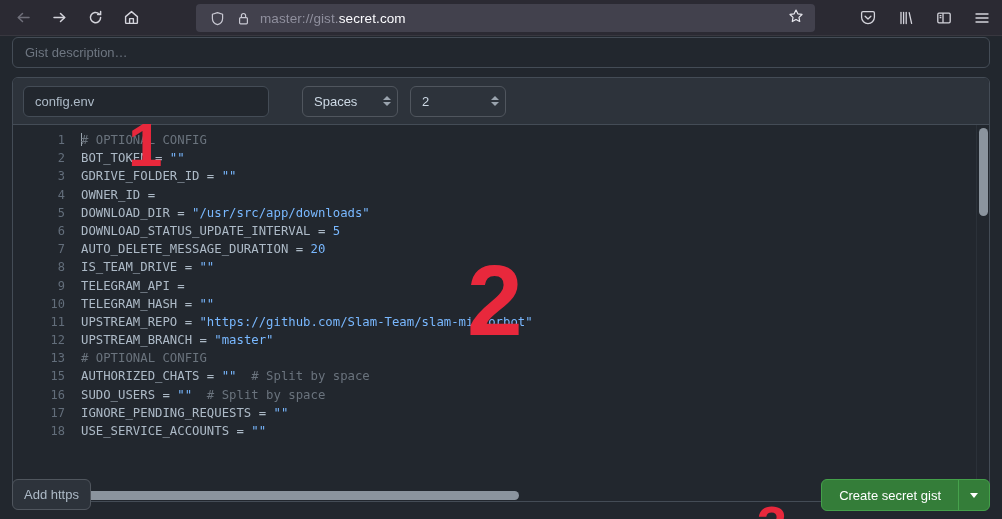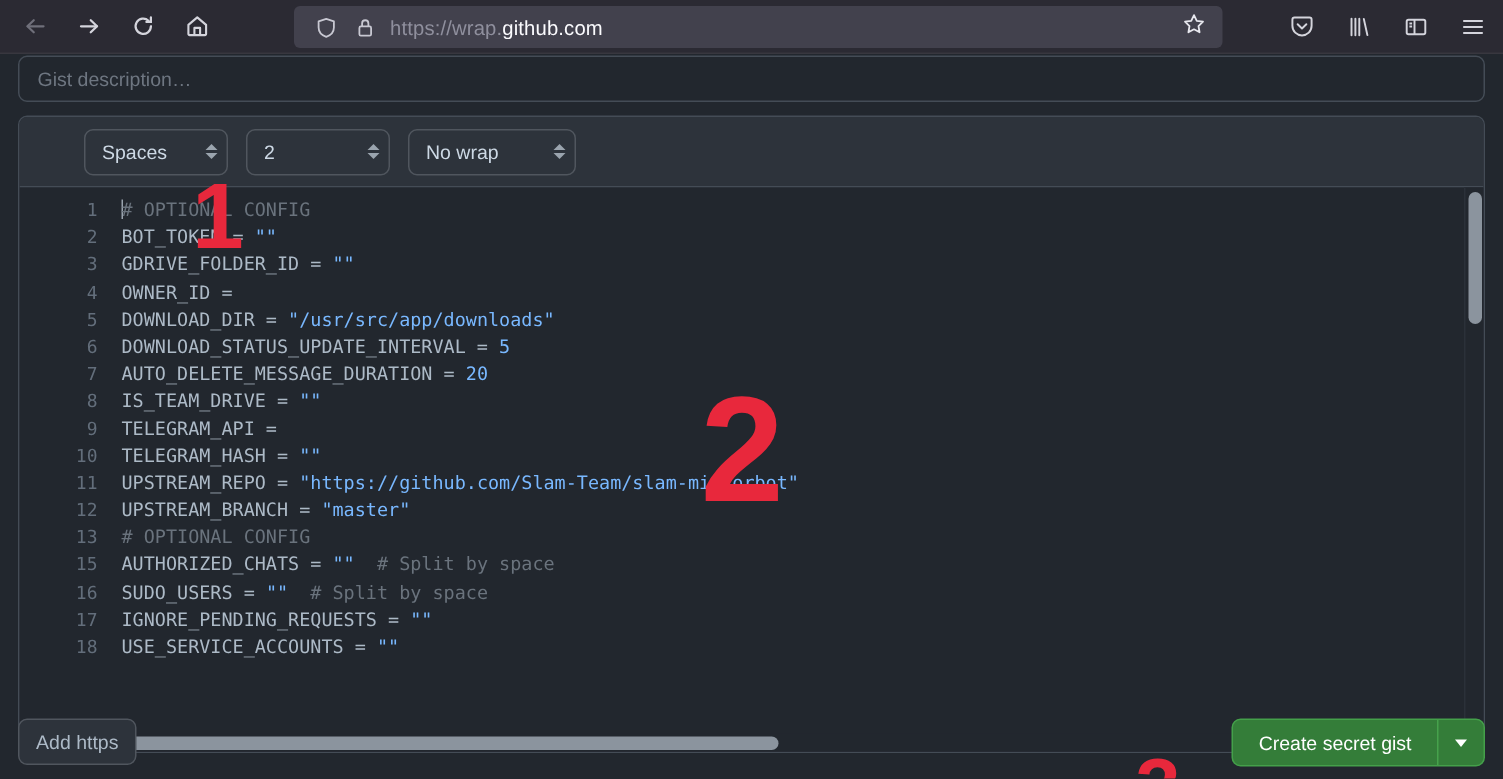--- a/index.html
+++ b/index.html
@@ -290,21 +290,21 @@
       <svg width="15" height="15" viewBox="0 0 15 15" fill="none" stroke="#c8c8d2" stroke-width="1.2" stroke-linejoin="round">
           <path d="M7.5 1.6L12.6 3.3V7.4C12.6 10.4 10.4 12.6 7.5 13.6C4.6 12.6 2.4 10.4 2.4 7.4V3.3Z"></path>
         </svg>
     </span>
     <span class="ib">
       <svg width="15" height="15" viewBox="0 0 15 15" fill="none" stroke="#c8c8d2" stroke-width="1.2" stroke-linejoin="round">
           <rect x="3.6" y="6.6" width="7.8" height="6.2" rx="1"></rect>
           <path d="M5.4 6.6V4.6A2.1 2.1 0 0 1 9.6 4.6V6.6"></path>
         </svg>
     </span>
-    <span class="url-text"><span>https://wrap.</span><span class="host">github.com</span></span>
+    <span class="url-text"><span>master://gist.</span><span class="host">secret.com</span></span>
     <span class="star-btn">
       <span>
         <svg width="16" height="16" viewBox="0 0 16 16" fill="none" stroke="#e8e8ef" stroke-width="1.2" stroke-linejoin="round">
             <path d="M8 2.1L9.85 5.85L14 6.45L11 9.38L11.71 13.5L8 11.55L4.29 13.5L5 9.38L2 6.45L6.15 5.85Z"></path>
           </svg>
       </span>
     </span>
   </div>
 
   <div class="toolbar-right">
@@ -350,37 +350,31 @@
 
 <div class="page">
 
   <div class="gist-desc">
     <span class="ph">Gist description…</span>
   </div>
 
   <div class="file-card">
 
     <div class="file-header">
+      <input class="filename-input" type="text" value="config.env" style="">
       <div class="sel-group">
         <div class="sel w-spaces">
           <span class="lbl">Spaces</span>
           <span class="arrows">
               <i class="tri-up"></i>
               <i class="tri-down"></i>
             </span>
         </div>
         <div class="sel w-indent">
           <span class="lbl">2</span>
-          <span class="arrows">
-              <i class="tri-up"></i>
-              <i class="tri-down"></i>
-            </span>
-        </div>
-        <div class="sel w-wrap">
-          <span class="lbl">No wrap</span>
           <span class="arrows">
               <i class="tri-up"></i>
               <i class="tri-down"></i>
             </span>
         </div>
       </div>
     </div>
 
     <div class="editor">
       <div class="code-area" id="code-area">

